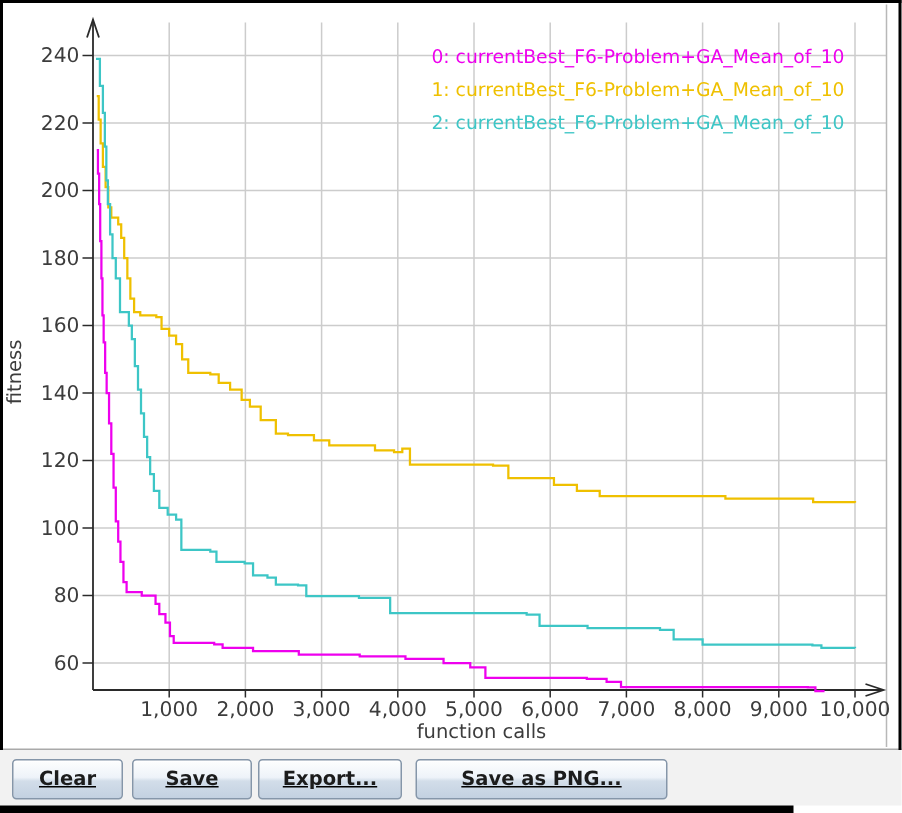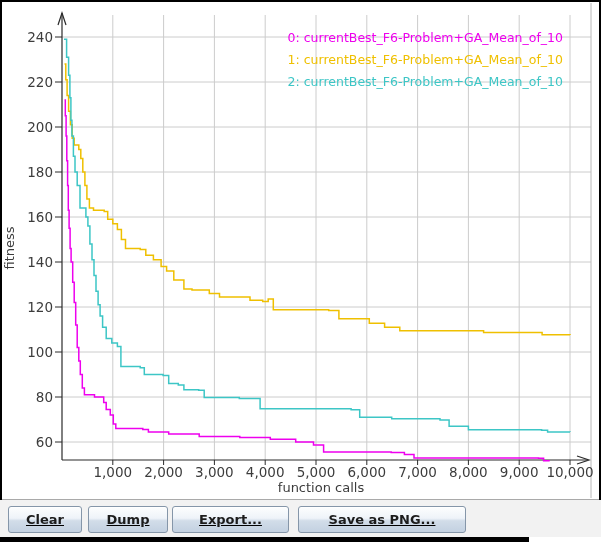--- a/index.html
+++ b/index.html
@@ -23,21 +23,21 @@
     height:27px;box-sizing:border-box;
     font-family:"DejaVu Sans",sans-serif;font-weight:bold;font-size:13px;color:#1c1c1c;
     border:1px solid #8596a9;border-radius:3px;
     background:linear-gradient(to bottom,#fdfefe 0%,#eef3f9 45%,#d2dde9 55%,#c3d1e1 100%);
     box-shadow:inset 0 1px 0 #ffffff;
     padding:0;cursor:pointer;
   }
   .btn0{margin-left:8px;width:74px;}
   .btn1{margin-left:8px;width:87px;}
   .btn2{margin-left:6px;width:80px;}
-  .btn3{margin-left:4px;width:117px;}
+  .btn3{margin-left:4px;width:96px;}
   .btn4{margin-left:9px;width:168px;}
   .bottom-strip{position:absolute;left:0;top:537px;width:529px;height:5px;background:#000;}
 </style>
 </head>
 <body>
 
 <div class="chart-panel">
   <svg id="chart" width="601" height="500">
       <line x1="112.80000000000001" y1="15" x2="112.80000000000001" y2="460" stroke="#cccccc" stroke-width="1"></line>
       <line x1="163.60000000000002" y1="15" x2="163.60000000000002" y2="460" stroke="#cccccc" stroke-width="1"></line>
@@ -111,21 +111,21 @@
       <text x="563" y="86" text-anchor="end" fill="#3dc6c6" font-size="12.5px" font-family="DejaVu Sans, sans-serif">2: currentBest_F6-Problem+GA_Mean_of_10</text>
       <path d="M64.5,100.0H65.3V115.8H66.1V136.0H66.8V160.8H67.6V185.5H68.3V210.3H69.1V228.3H70.1V248.5H71.1V262.0H72.7V282.3H74.2V302.5H75.7V325.0H77.2V347.5H78.8V361.0H80.3V374.5H82.3V388.0H84.4V394.8H94.5V397.0H103.7V402.6H106.2V409.4H110.3V415.0H113.3V424.0H115.8V428.5H142.8V429.6H148.4V431.9H168.7V434.1H199.2V436.4H239.8V437.5H270.3V439.3H295.7V442.0H313.5V444.9H323.6V451.9H391.2V452.6H404.4V454.6H414.0V458.0H538.5V458.2H543.6V460.7H549.7V460.7" fill="none" stroke="#ee00ee" stroke-width="1.5"></path>
       <path d="M64.5,64.0H65.8V79.8H67.1V95.5H68.6V111.3H70.4V124.8H72.2V138.3H74.2V145.0H78.8V149.5H80.8V158.5H82.8V172.0H84.9V185.5H86.9V199.0H89.4V208.0H93.5V210.3H104.2V211.4H107.7V219.3H112.8V223.8H117.4V229.4H121.4V239.5H125.5V248.5H140.2V249.6H145.8V255.3H153.4V259.8H161.1V266.5H166.6V271.0H173.8V280.0H183.9V289.0H192.0V290.1H209.3V293.5H219.5V296.9H250.0V300.3H262.7V301.4H268.2V299.1H273.3V309.7H328.7V310.4H338.9V318.7H369.3V323.2H384.6V327.3H399.8V330.8H483.6V332.4H542.1V334.7H570.0V335.1" fill="none" stroke="#efc000" stroke-width="1.5"></path>
       <path d="M64.0,39.3H66.6V57.3H68.6V75.3H69.9V97.8H70.9V120.3H71.9V136.0H73.4V156.3H75.0V172.0H77.2V185.5H80.0V208.0H85.9V217.0H87.9V226.0H89.9V244.0H92.0V259.8H94.0V275.5H96.0V291.3H98.1V304.8H100.1V316.0H102.6V327.3H106.2V338.5H111.8V343.0H117.4V346.4H120.9V366.6H140.2V367.8H144.3V374.5H163.1V375.6H168.7V383.5H178.3V385.1H183.9V389.8H198.7V390.3H204.2V397.4H239.3V398.6H260.1V408.7H351.1V409.8H359.7V417.3H391.7V418.8H440.0V419.9H449.1V426.3H468.4V429.8H541.6V430.3H547.6V431.9H570.0V432.1" fill="none" stroke="#3dc6c6" stroke-width="1.5"></path>
     </svg>
   <div class="panel-bottom-line"></div>
 </div>
 
 <div class="button-bar">
   <button class="btn btn0">Clear</button>
-  <button class="btn btn2">Dump</button>
+  <button class="btn btn2">Save</button>
   <button class="btn btn3">Export...</button>
   <button class="btn btn4">Save as PNG...</button>
 </div>
 
 <div class="bottom-strip"></div>
 <div class="border-top"></div>
 <div class="border-left"></div>
 <div class="border-right"></div>
 
 </body></html>

